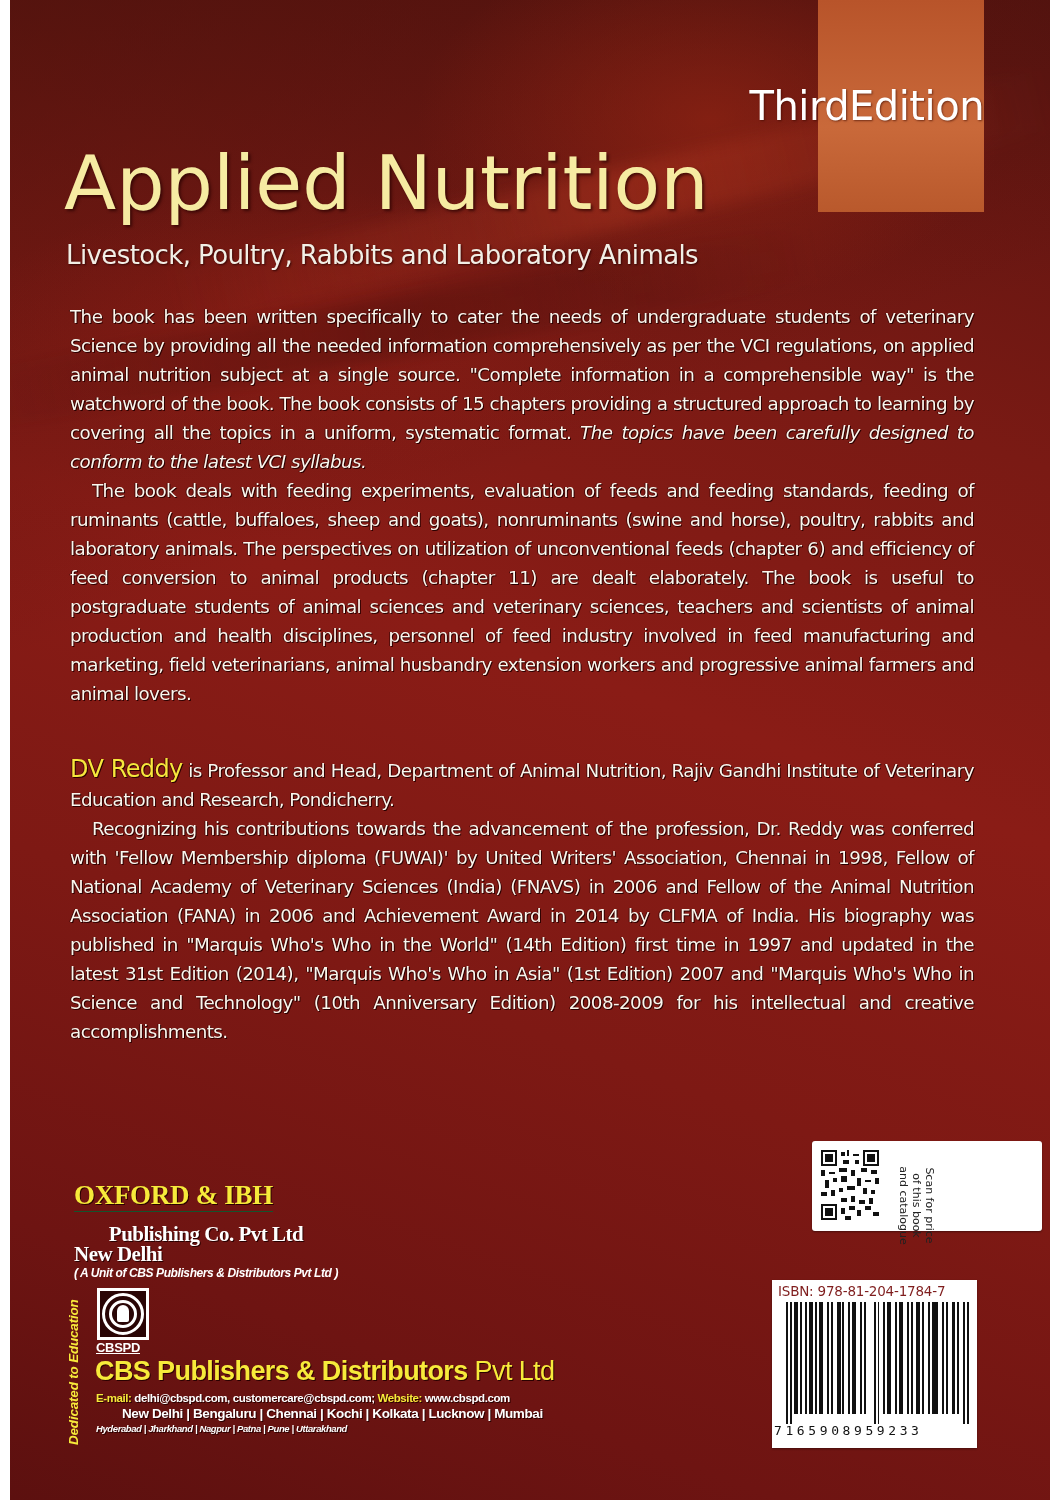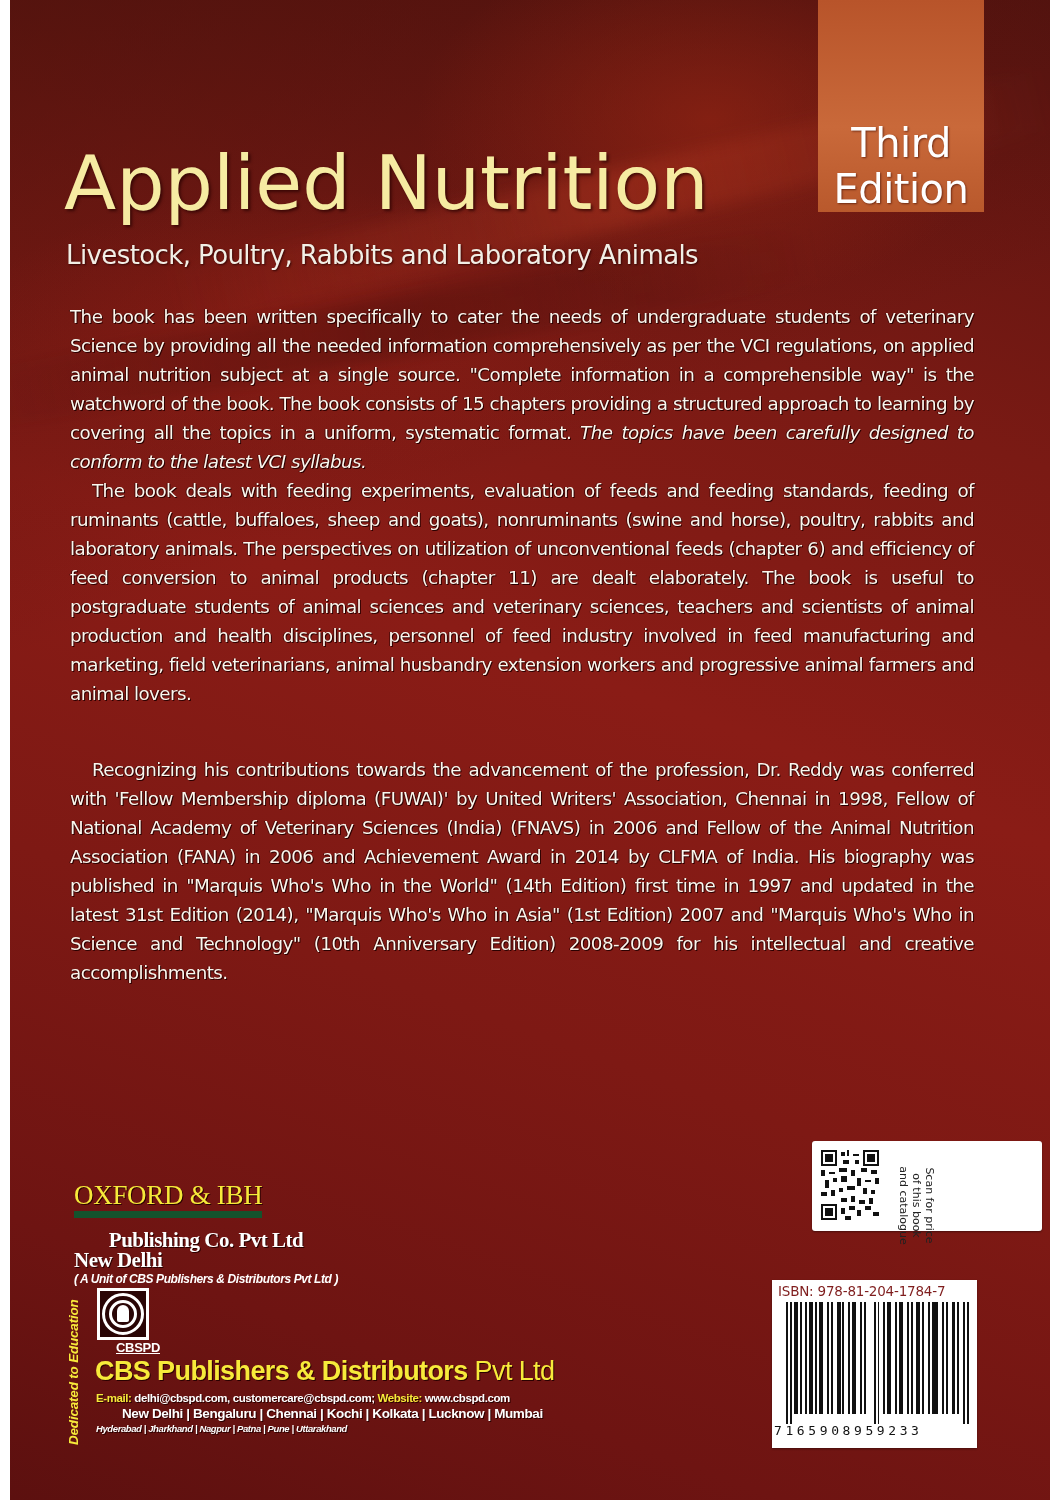--- a/index.html
+++ b/index.html
@@ -19,21 +19,21 @@
     }
     .streak {
       position: absolute; height: 60px; width: 900px; left: 150px; top: 170px;
       background: linear-gradient(90deg, rgba(0,0,0,0), rgba(190,60,35,0.35), rgba(0,0,0,0));
       transform: rotate(-13deg); filter: blur(8px);
     }
     .streak2 { top: 300px; left: -80px; width: 900px; transform: rotate(-10deg); background: linear-gradient(90deg, rgba(0,0,0,0), rgba(60,10,8,0.35), rgba(0,0,0,0)); }
     .edition-badge {
       position: absolute; left: 808px; top: 0; width: 166px; height: 212px;
       background: linear-gradient(180deg, #b8542a 0%, #c9693a 60%, #b9592c 100%);
-      display: flex; flex-direction: column; justify-content: flex-end; align-items: center;
+      display: flex; flex-direction: row; justify-content: flex-end; align-items: center;
       box-sizing: border-box;
     }
     .edition-badge span {
       color: #ffffff; font-family: "DejaVu Sans", sans-serif; font-size: 40px; line-height: 46px;
       text-shadow: 1px 1px 2px rgba(60,10,0,0.6);
       font-weight: normal; letter-spacing: -0.5px;
     }
     .title {
       position: absolute; left: 64px; top: 140px;
       font-family: "DejaVu Sans", sans-serif; font-size: 74px; font-weight: normal;
@@ -59,22 +59,22 @@
     .blurb { top: 302px; }
     .author { top: 755px; }
     .author-name {
       color: #f7e73c; font-size: 24px; letter-spacing: -0.6px;
     }
     .em { font-style: italic; }
     .oxford {
       position: absolute; left: 74px; top: 1180px;
     }
     .oxford-name {
-      font-family: "Liberation Serif", serif; font-weight: normal; font-size: 27px;
-      color: #f7ea3a; border-bottom: 7px solid #14532d; display: inline-block;
+      font-family: "Liberation Serif", serif; font-weight: bold; font-size: 27px;
+      color: #f7ea3a; border-bottom: 1px solid #14532d; display: inline-block;
       line-height: 30px; padding-bottom: 1px; letter-spacing: -0.3px;
       text-shadow: 1px 1px 0 #2a0000;
     }
     .oxford-line {
       font-family: "Liberation Serif", serif; font-weight: bold; font-size: 21px;
       color: #ffffff; line-height: 20px; letter-spacing: -0.5px;
       text-shadow: 1px 1px 0 #2a0000;
     }
     .oxford-unit {
       font-family: "Liberation Sans", sans-serif; font-weight: bold; font-style: italic;
@@ -91,21 +91,21 @@
       border: 3px solid #ffffff; box-sizing: border-box; background: #2a0505;
       overflow: hidden;
     }
     .cbspd-logo .ring {
       position: absolute; border: 3px solid #ffffff; border-radius: 50%;
       box-sizing: border-box;
     }
     .cbspd-text {
       position: absolute; left: 96px; top: 1340px;
       font-family: "Liberation Sans", sans-serif; font-weight: bold; font-size: 13px;
-      color: #ffffff; text-decoration: underline; letter-spacing: -0.3px; margin-left: 20px;
+      color: #ffffff; text-decoration: underline; letter-spacing: -0.3px;
     }
     .cbs-name {
       position: absolute; left: 95px; top: 1356px; white-space: nowrap;
       font-family: "Liberation Sans", sans-serif; font-weight: bold; font-size: 27px;
       color: #f7ea3a; letter-spacing: -0.6px;
       text-shadow: 1px 1px 0 #2a0000;
     }
     .cbs-name .pvt { font-weight: normal; }
     .cbs-lines { position: absolute; left: 96px; top: 1391px; }
     .cbs-line {
@@ -161,20 +161,21 @@
 
 <div class="title">Applied Nutrition</div>
 <div class="subtitle">Livestock, Poultry, Rabbits and Laboratory Animals</div>
 
 <div class="body-text blurb">
   <p><span>The book has been written specifically to cater the needs of undergraduate students of veterinary Science by providing all the needed information comprehensively as per the VCI regulations, on applied animal nutrition subject at a single source. "Complete information in a comprehensible way" is the watchword of the book. The book consists of 15 chapters providing a structured approach to learning by covering all the topics in a uniform, systematic format. </span><span class="em">The topics have been carefully designed to conform to the latest VCI syllabus.</span></p>
   <p class="indent">The book deals with feeding experiments, evaluation of feeds and feeding standards, feeding of ruminants (cattle, buffaloes, sheep and goats), nonruminants (swine and horse), poultry, rabbits and laboratory animals. The perspectives on utilization of unconventional feeds (chapter 6) and efficiency of feed conversion to animal products (chapter 11) are dealt elaborately. The book is useful to postgraduate students of animal sciences and veterinary sciences, teachers and scientists of animal production and health disciplines, personnel of feed industry involved in feed manufacturing and marketing, field veterinarians, animal husbandry extension workers and progressive animal farmers and animal lovers.</p>
 </div>
 
 <div class="body-text author">
+  <p><span class="author-name">DV Reddy</span><span> is Professor and Head, Department of Animal Nutrition, Rajiv Gandhi Institute of Veterinary Education and Research, Pondicherry.</span></p>
   <p class="indent">Recognizing his contributions towards the advancement of the profession, Dr. Reddy was conferred with 'Fellow Membership diploma (FUWAI)' by United Writers' Association, Chennai in 1998, Fellow of National Academy of Veterinary Sciences (India) (FNAVS) in 2006 and Fellow of the Animal Nutrition Association (FANA) in 2006 and Achievement Award in 2014 by CLFMA of India. His biography was published in "Marquis Who's Who in the World" (14th Edition) first time in 1997 and updated in the latest 31st Edition (2014), "Marquis Who's Who in Asia" (1st Edition) 2007 and "Marquis Who's Who in Science and Technology" (10th Anniversary Edition) 2008-2009 for his intellectual and creative accomplishments.</p>
 </div>
 
 <div class="oxford">
   <div class="oxford-name">OXFORD &amp; IBH</div>
   <div class="oxford-line" style="margin-top:12px;text-align:center;">Publishing Co. Pvt Ltd</div>
   <div class="oxford-line">New Delhi</div>
   <div class="oxford-unit">( A Unit of CBS Publishers &amp; Distributors Pvt Ltd )</div>
 </div>
 

